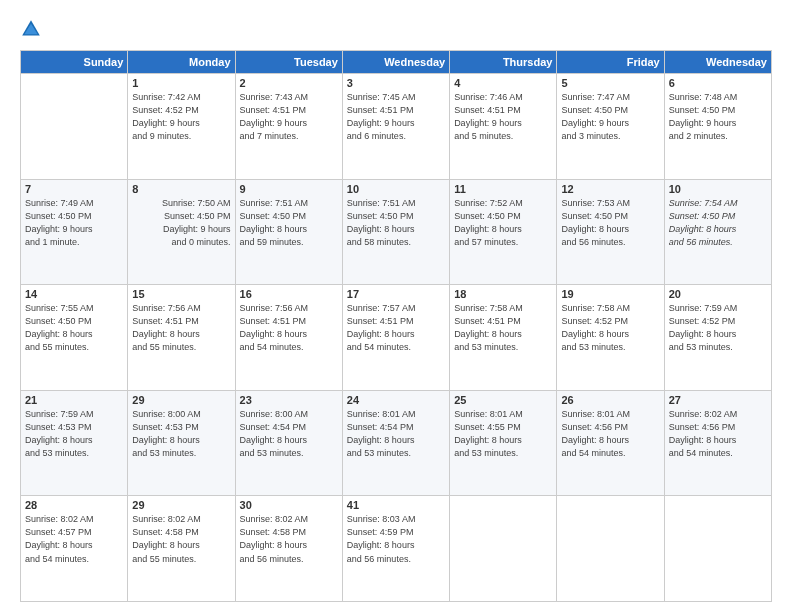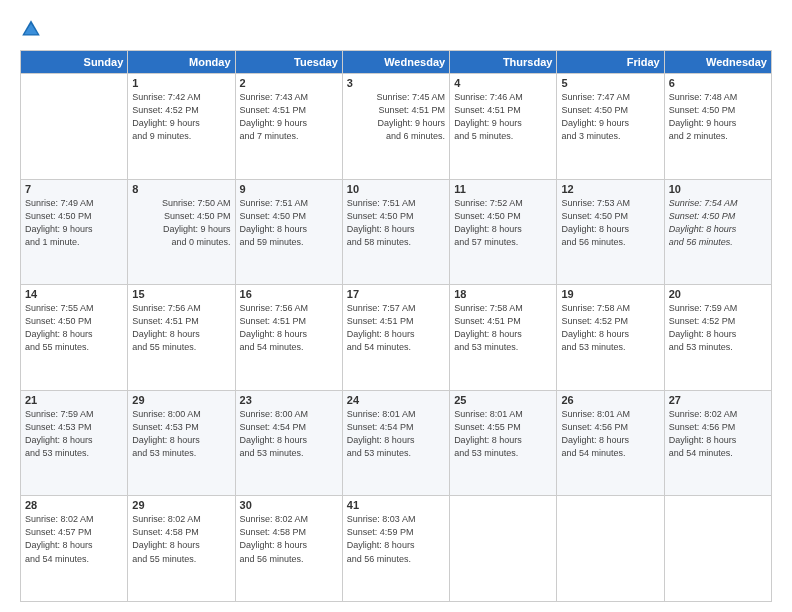--- a/index.html
+++ b/index.html
@@ -142,21 +142,21 @@
           </td>
           <td>
             <span class="day-num">2</span>
             <div class="day-info" style="white-space: pre-line;">Sunrise: 7:43 AM
 Sunset: 4:51 PM
 Daylight: 9 hours
 and 7 minutes.</div>
           </td>
           <td>
             <span class="day-num">3</span>
-            <div class="day-info" style="white-space: pre-line; text-align: right;">Sunrise: 7:45 AM
+            <div class="day-info" style="white-space: pre-line;">Sunrise: 7:45 AM
 Sunset: 4:51 PM
 Daylight: 9 hours
 and 6 minutes.</div>
           </td>
           <td>
             <span class="day-num">4</span>
             <div class="day-info" style="white-space: pre-line;">Sunrise: 7:46 AM
 Sunset: 4:51 PM
 Daylight: 9 hours
 and 5 minutes.</div>

